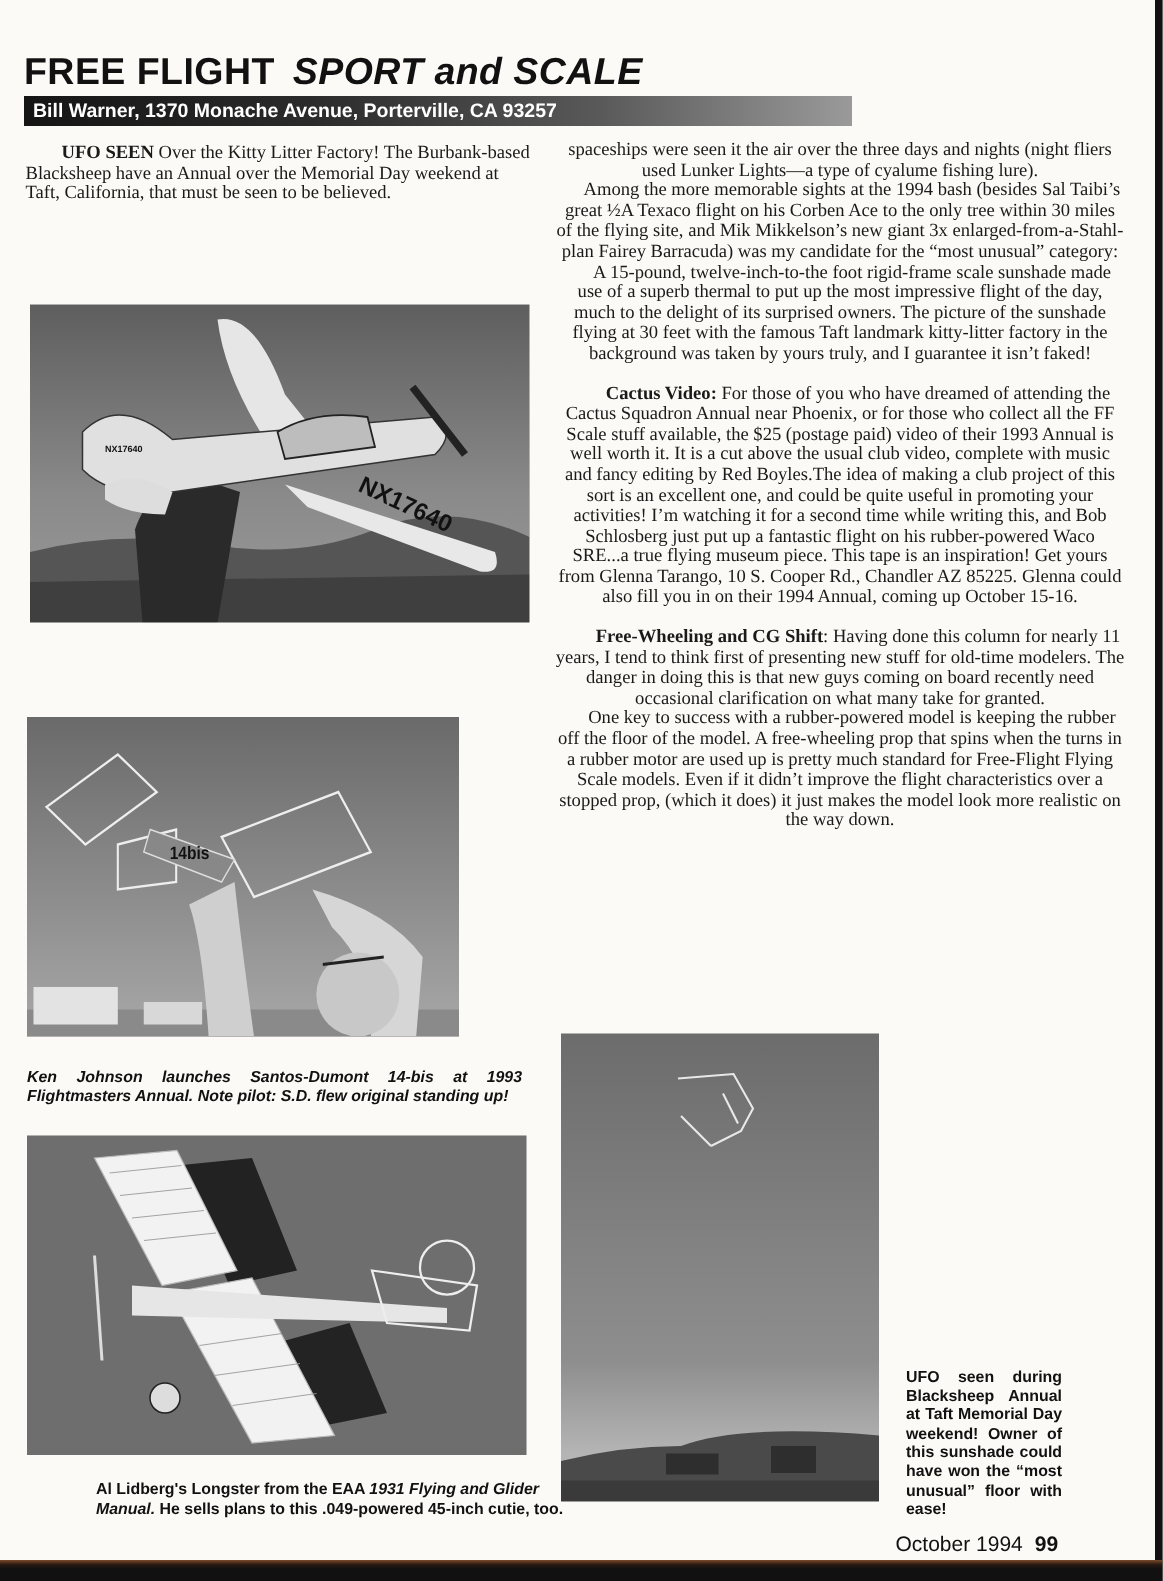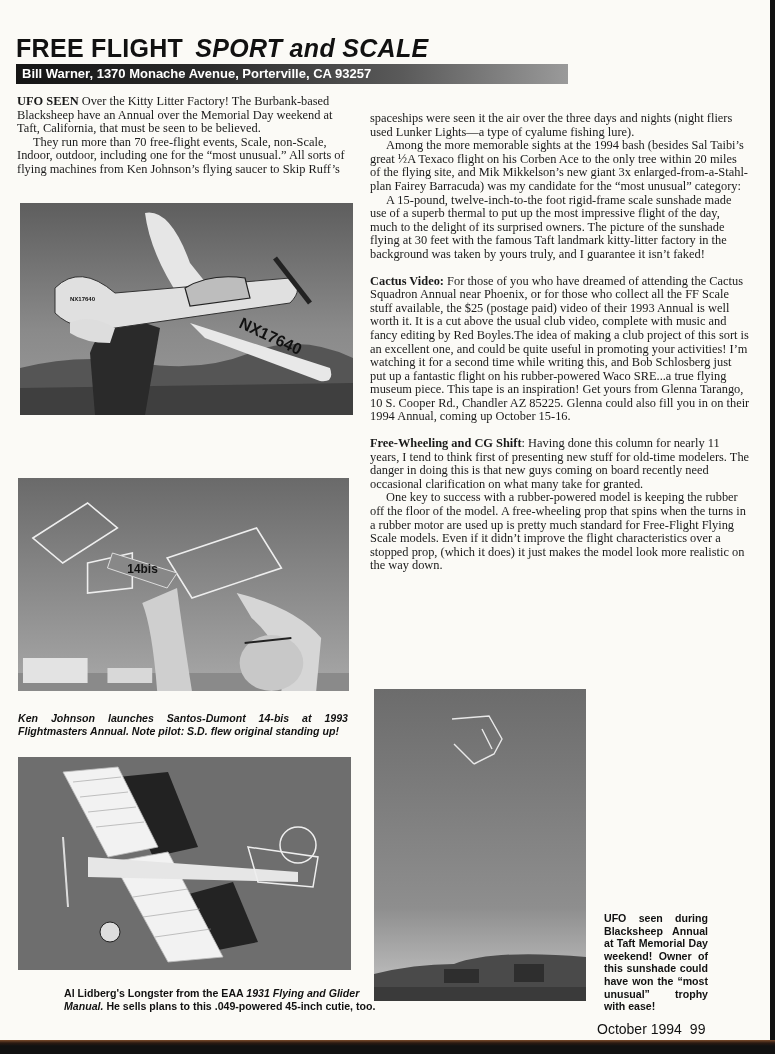--- a/index.html
+++ b/index.html
@@ -39,66 +39,65 @@
     font-size: 13px; color: #fff; white-space: nowrap;
   }
   .col {
     position: absolute;
     font-size: 12.4px; line-height: 13.6px;
     text-align: left;
   }
   .col p { margin: 0; }
   .col p.ind { text-indent: 16px; }
   .col p.gap { margin-top: 13px; }
-  .col b { font-weight: bold; }
+  .col b { font-weight: bold; margin-left: 24px; }
   .left-text { left: 17px; top: 95px; width: 340px; }
-  .right-text { left: 370px; top: 112px; width: 380px; }
+  .right-text { left: 370px; top: 93px; width: 380px; text-align: center; }
   .photo {
     position: absolute;
     background: #7d7d7d;
     overflow: hidden;
   }
   .photo svg { display: block; width: 100%; height: 100%; }
   .photo1 { left: 20px; top: 203px; width: 333px; height: 212px; }
-  .photo2 { left: 18px; top: 478px; width: 331px; height: 213px; }
+  .photo2 { left: 18px; top: 478px; width: 288px; height: 213px; }
   .photo3 { left: 18px; top: 757px; width: 333px; height: 213px; }
   .photo4 { left: 374px; top: 689px; width: 212px; height: 312px; }
   .caption {
     position: absolute;
     font-family: "Liberation Sans", sans-serif; font-weight: bold;
     font-size: 10.6px; line-height: 13px; color: #111;
   }
   .cap1 { left: 18px; top: 434px; width: 330px; }
   .cap2 { left: 18px; top: 712px; width: 330px; text-align: justify; font-style: italic; }
   .cap3 { left: 18px; top: 987px; width: 330px; margin-left: 46px; }
   .cap3 i { font-style: italic; }
   .cap4 { left: 604px; top: 912px; width: 104px; text-align: justify; line-height: 12.6px; }
   .footer {
     position: absolute; left: 597px; top: 1021px;
     font-family: "Liberation Sans", sans-serif; font-size: 14px; color: #111;
     white-space: nowrap;
   }
-  .footer .num { font-weight: normal; margin-left: 8px; }
+  .footer .num { font-weight: bold; margin-left: 8px; }
 </style>
 </head>
 <body>
 
 <div class="page">
 
   <div class="title">
     <span>FREE FLIGHT</span><span class="sub">SPORT and SCALE</span>
   </div>
 
   <div class="byline-bar">
     <span class="byline">Bill Warner, 1370 Monache Avenue, Porterville, CA  93257</span>
   </div>
 
   <div class="col left-text">
     <p><b>UFO SEEN</b><span> Over the Kitty Litter Factory! The Burbank-based Blacksheep have an Annual over the Memorial Day weekend at Taft, California, that must be seen to be believed.</span></p>
-    <p class="ind">They run more than 70 free-flight events, Scale, non-Scale, Indoor, outdoor, including one for the “most unusual.” All sorts of flying machines from Ken Johnson’s flying saucer to Skip Ruff’s</p>
   </div>
 
   <div class="photo photo1">
     <svg viewBox="0 0 333 212" preserveAspectRatio="none">
       <defs>
         <linearGradient id="sky1" x1="0" y1="0" x2="0" y2="1">
           <stop offset="0" stop-color="#5e5e5e"></stop>
             <stop offset="0.6" stop-color="#8a8a8a"></stop>
             <stop offset="1" stop-color="#9a9a9a"></stop>
         </linearGradient>
@@ -168,21 +167,21 @@
       <path d="M230 90 L300 100 L295 130 L240 125 Z" fill="none" stroke="#eee" stroke-width="1.5"></path>
       <circle cx="280" cy="88" r="18" fill="none" stroke="#eee" stroke-width="1.5"></circle>
       <line x1="45" y1="80" x2="50" y2="150" stroke="#ddd" stroke-width="2"></line>
       <circle cx="92" cy="175" r="10" fill="#ddd" stroke="#222"></circle>
     </svg>
   </div>
   <div class="caption cap3"><span>Al Lidberg's Longster from the EAA </span><i>1931 Flying and Glider Manual.</i><span> He sells plans to this .049-powered 45-inch cutie, too.</span></div>
 
   <div class="col right-text">
     <p>spaceships were seen it the air over the three days and nights (night fliers used Lunker Lights—a type of cyalume fishing lure).</p>
-    <p class="ind">Among the more memorable sights at the 1994 bash (besides Sal Taibi’s great ½A Texaco flight on his Corben Ace to the only tree within 20 miles of the flying site, and Mik Mikkelson’s new giant 3x enlarged-from-a-Stahl-plan Fairey Barracuda) was my candidate for the “most unusual” category:</p>
+    <p class="ind">Among the more memorable sights at the 1994 bash (besides Sal Taibi’s great ½A Texaco flight on his Corben Ace to the only tree within 30 miles of the flying site, and Mik Mikkelson’s new giant 3x enlarged-from-a-Stahl-plan Fairey Barracuda) was my candidate for the “most unusual” category:</p>
     <p class="ind">A 15-pound, twelve-inch-to-the foot rigid-frame scale sunshade made use of a superb thermal to put up the most impressive flight of the day, much to the delight of its surprised owners. The picture of the sunshade flying at 30 feet with the famous Taft landmark kitty-litter factory in the background was taken by yours truly, and I guarantee it isn’t faked!</p>
     <p class="gap"><b>Cactus Video:</b><span> For those of you who have dreamed of attending the Cactus Squadron Annual near Phoenix, or for those who collect all the FF Scale stuff available, the $25 (postage paid) video of their 1993 Annual is well worth it. It is a cut above the usual club video, complete with music and fancy editing by Red Boyles.The idea of making a club project of this sort is an excellent one, and could be quite useful in promoting your activities! I’m watching it for a second time while writing this, and Bob Schlosberg just put up a fantastic flight on his rubber-powered Waco SRE...a true flying museum piece. This tape is an inspiration! Get yours from Glenna Tarango, 10 S. Cooper Rd., Chandler AZ 85225. Glenna could also fill you in on their 1994 Annual, coming up October 15-16.</span></p>
     <p class="gap"><b>Free-Wheeling and CG Shift</b><span>: Having done this column for nearly 11 years, I tend to think first of presenting new stuff for old-time modelers. The danger in doing this is that new guys coming on board recently need occasional clarification on what many take for granted.</span></p>
     <p class="ind">One key to success with a rubber-powered model is keeping the rubber off the floor of the model. A free-wheeling prop that spins when the turns in a rubber motor are used up is pretty much standard for Free-Flight Flying Scale models. Even if it didn’t improve the flight characteristics over a stopped prop, (which it does) it just makes the model look more realistic on the way down.</p>
   </div>
 
   <div class="photo photo4">
     <svg viewBox="0 0 212 312" preserveAspectRatio="none">
       <defs>
         <linearGradient id="sky4" x1="0" y1="0" x2="0" y2="1">
@@ -196,21 +195,21 @@
         <path d="M78 30 L115 27 L128 50 L120 65 L100 75"></path>
         <path d="M80 55 L100 75"></path>
         <path d="M108 40 L118 60"></path>
       </g>
       <path d="M0 285 Q40 275 80 275 Q120 260 212 268 L212 312 L0 312 Z" fill="#4a4a4a"></path>
       <rect x="70" y="280" width="35" height="14" fill="#2e2e2e"></rect>
       <rect x="140" y="275" width="30" height="18" fill="#2e2e2e"></rect>
       <rect x="0" y="298" width="212" height="14" fill="#3a3a3a"></rect>
     </svg>
   </div>
-  <div class="caption cap4">UFO seen during Blacksheep Annual at Taft Memorial Day weekend! Owner of this sunshade could have won the “most unusual” trophy with ease!</div>
+  <div class="caption cap4">UFO seen during Blacksheep Annual at Taft Memorial Day weekend! Owner of this sunshade could have won the “most unusual” floor with ease!</div>
 
   <div class="footer">
     <span>October 1994</span><span class="num">99</span>
   </div>
 </div>
 
 <div class="right-edge"></div>
 <div class="bottom-edge"></div>
 
 </body></html>

